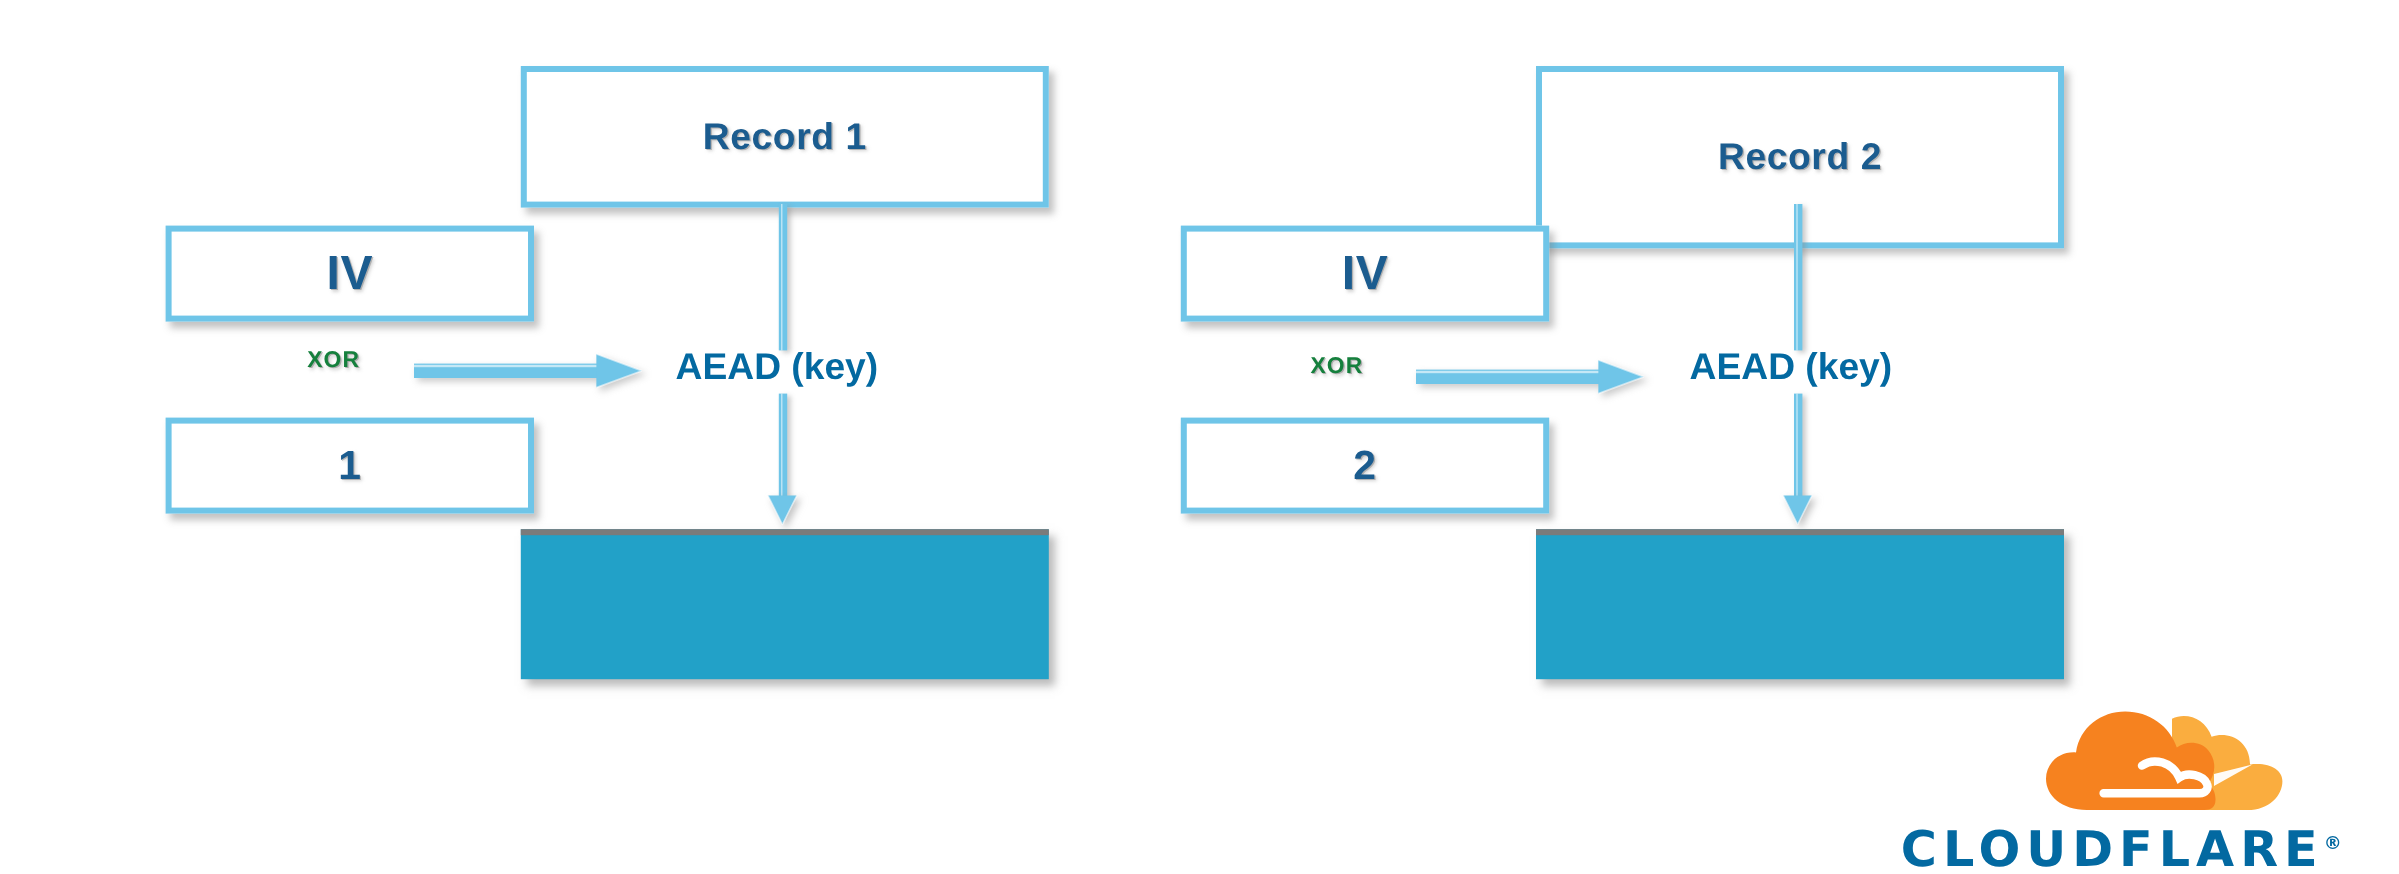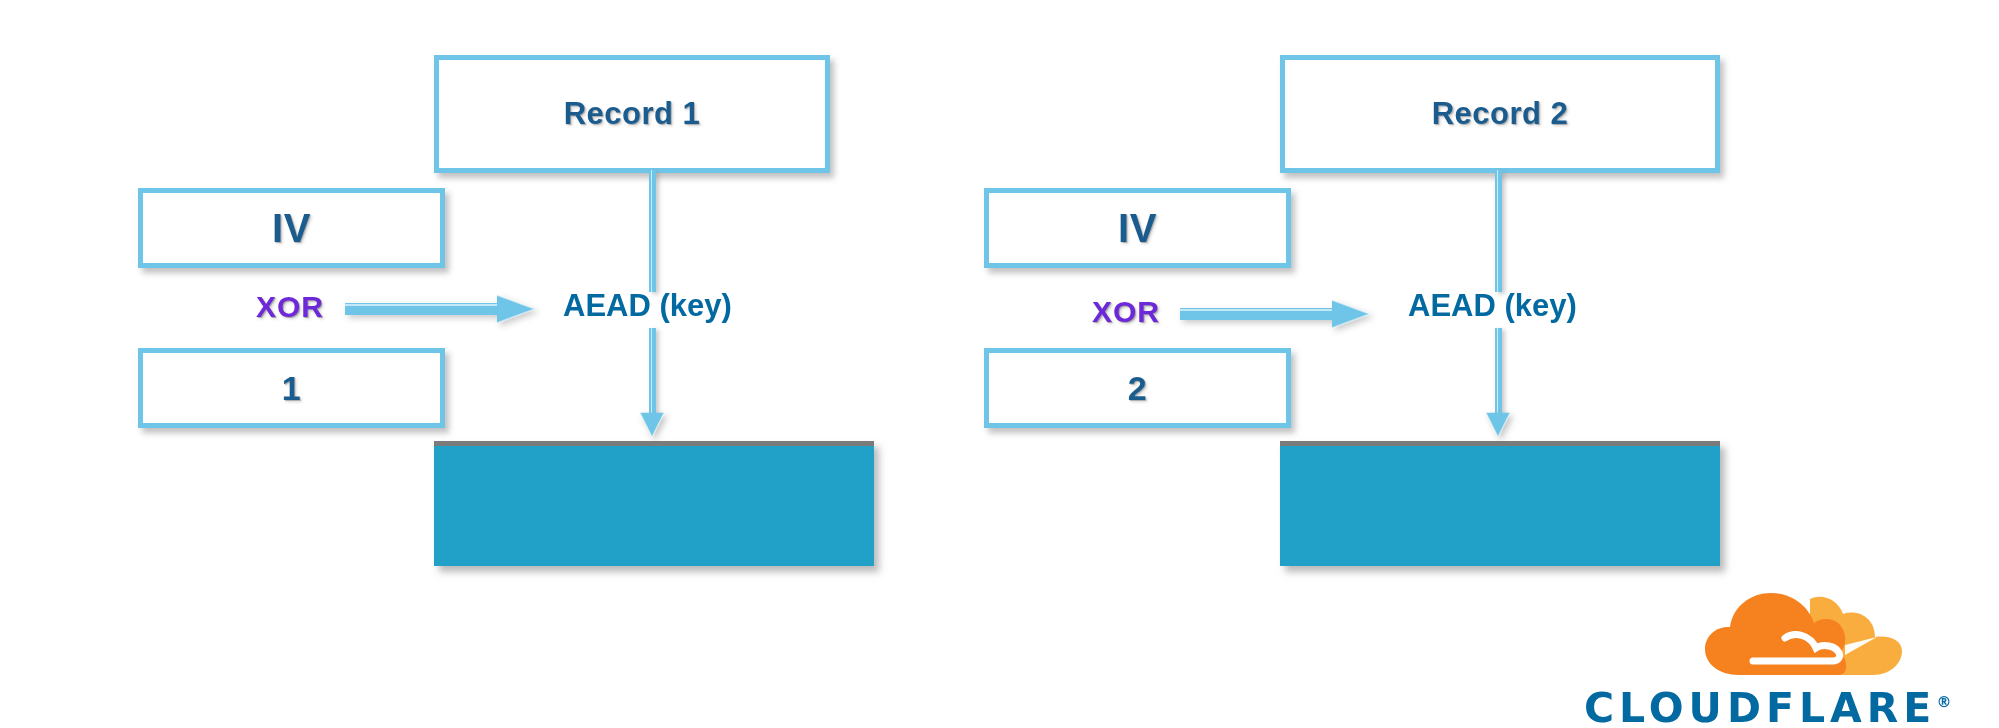--- a/index.html
+++ b/index.html
@@ -61,22 +61,22 @@
     box-shadow: 5px 6px 7px rgba(120,120,120,0.5);
   }
 
   
   .flabel {
     position: absolute;
     font-weight: bold;
     white-space: nowrap;
   }
   .flabel.xor {
-    font-size: 30px;
-    color: #6d28d9;
+    font-size: 19px;
+    color: #15803d;
     text-shadow: 1px 1px 0 rgba(135,135,135,0.6),
                  2px 2px 3px rgba(150,150,150,0.45);
     letter-spacing: 1px;
   }
   .flabel.aead {
     font-size: 31px;
     color: #0369a1;
   }
 
   
@@ -128,21 +128,21 @@
     font-size: 15px;
     vertical-align: super;
     letter-spacing: 0;
   }
 </style>
 </head>
 <body>
 
 <div id="canvas">
 
-  <div class="obox" style="left:434px; top:55px; width:396px; height:118px;">
+  <div class="obox" style="left:434px; top:55px; width:440px; height:118px;">
     <div class="inner-line"></div>
     <span class="blabel big">Record 1</span>
   </div>
 
   <div class="vline" style="left:649px; top:170px; height:122px;"></div>
 
   <div class="obox" style="left:138px; top:188px; width:307px; height:80px;">
     <div class="inner-line"></div>
     <span class="blabel medium">IV</span>
   </div>
@@ -165,21 +165,21 @@
 
   <div class="vline" style="left:649px; top:328px; height:90px;"></div>
   <svg class="arrow-down" style="left:637px; top:412px;" width="32" height="30" viewBox="0 0 32 30">
     <polygon points="2,1 30,1 16,29" fill="#6fc5e8"></polygon>
     <polyline points="2,1 16,29 30,1" fill="none" stroke="#ffffff" stroke-width="1.5" opacity="0.6"></polyline>
   </svg>
 
   <div class="solid-box" style="left:434px; top:441px; width:440px; height:125px;">
   </div>
 
-  <div class="obox" style="left:1280px; top:55px; width:440px; height:118px;">
+  <div class="obox" style="left:1280px; top:55px; width:440px; height:152px;">
     <div class="inner-line"></div>
     <span class="blabel big">Record 2</span>
   </div>
 
   <div class="vline" style="left:1495px; top:170px; height:122px;"></div>
 
   <div class="obox" style="left:984px; top:188px; width:307px; height:80px;">
     <div class="inner-line"></div>
     <span class="blabel medium">IV</span>
   </div>

